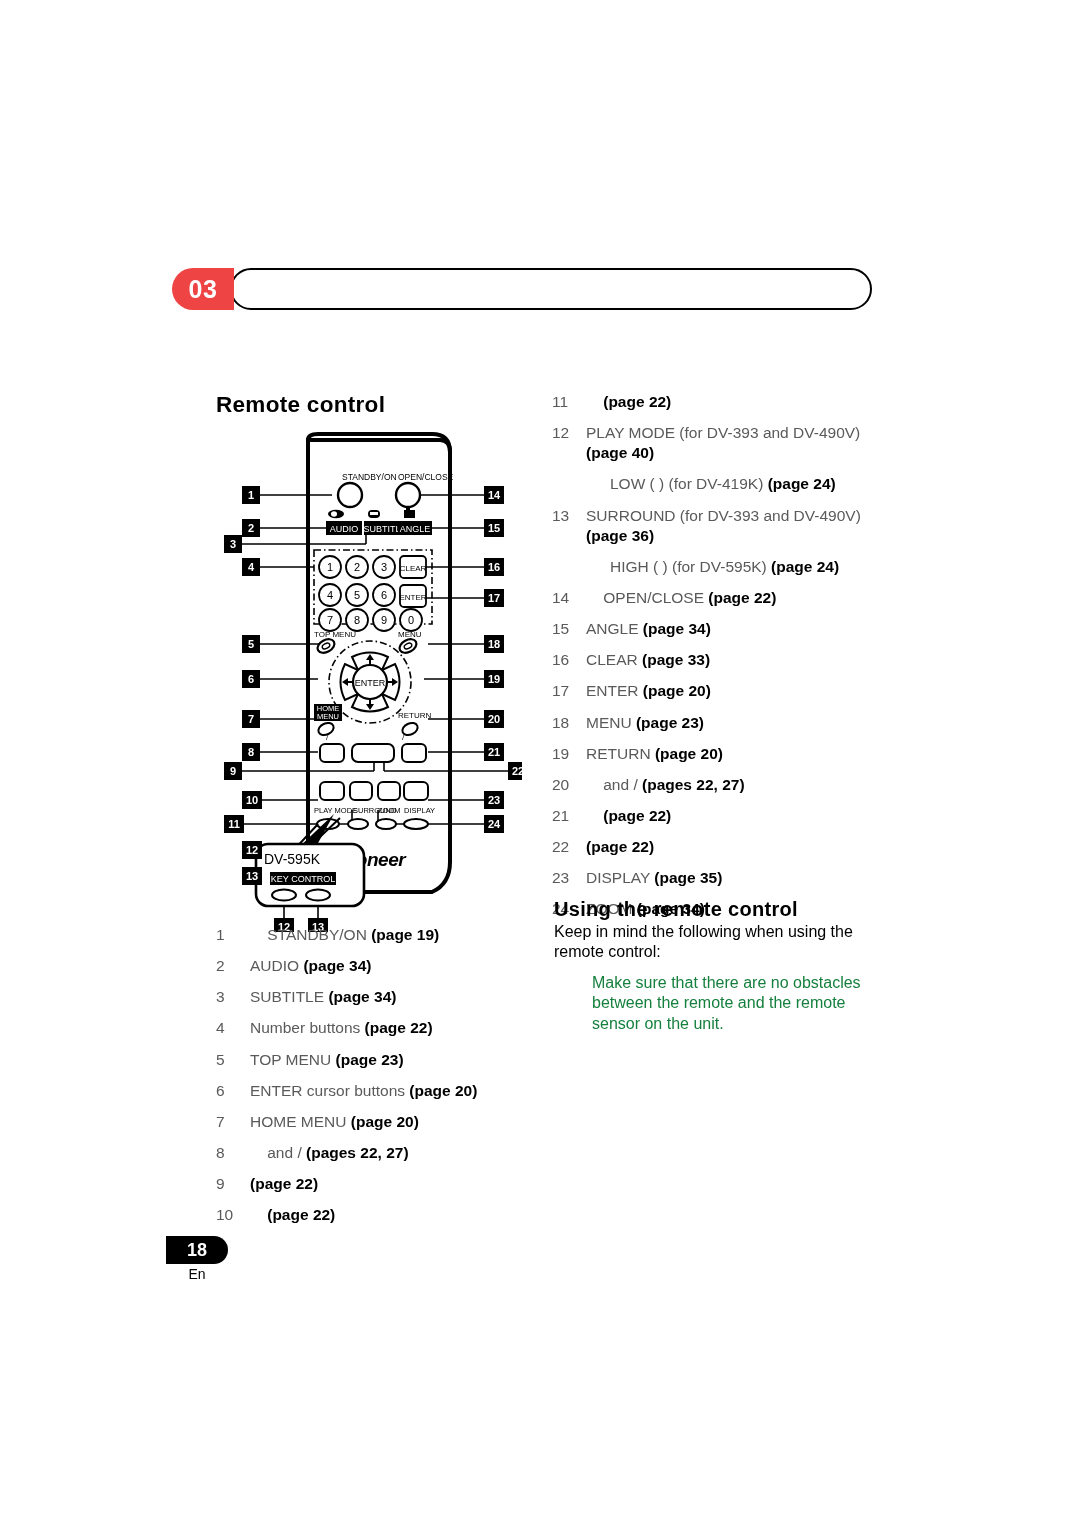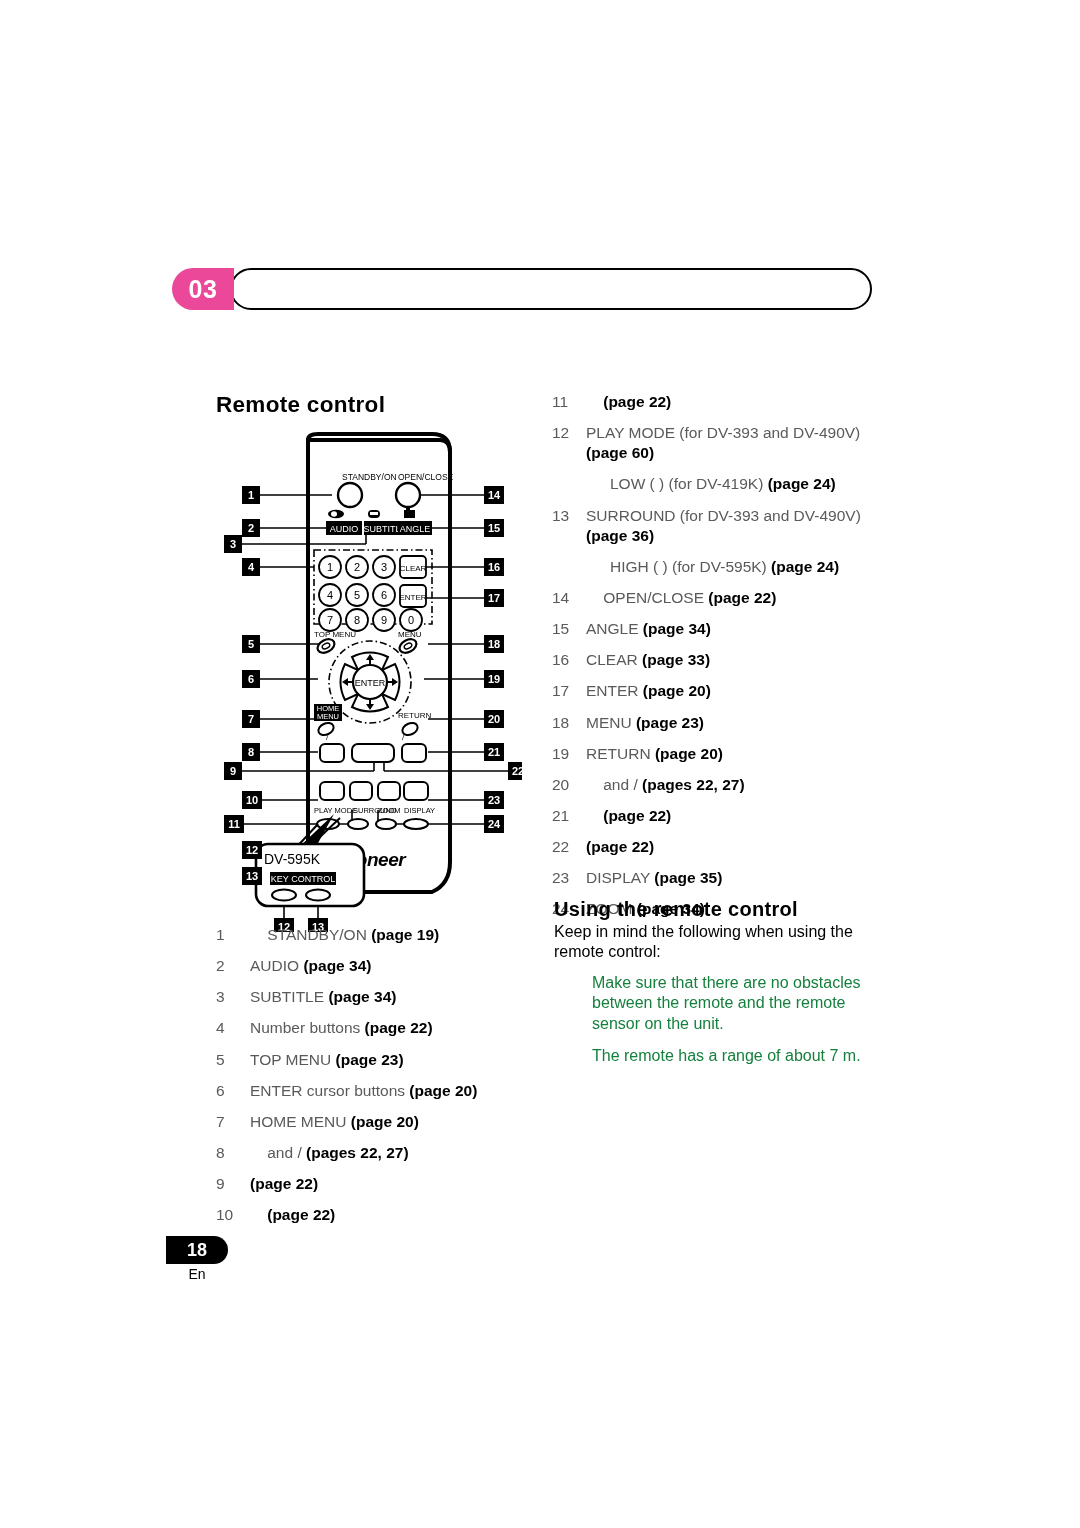--- a/index.html
+++ b/index.html
@@ -6,21 +6,21 @@
   body{
     width:1080px;height:1528px;background:#ffffff;
     font-family:"Liberation Sans", sans-serif;
     color:#000;position:relative;overflow:hidden;
   }
   .page{position:absolute;left:0;top:0;width:1080px;height:1528px;}
 
   
   #chapter-header{position:absolute;left:172px;top:268px;width:700px;height:42px;}
   #chapter-num{
-    position:absolute;left:0;top:0;width:62px;height:42px;background:#ec4899;
+    position:absolute;left:0;top:0;width:62px;height:42px;background:#ef4444;
     border-radius:21px 0 0 21px;color:#fff;
     font-size:25px;font-weight:bold;letter-spacing:.5px;
     display:flex;align-items:center;justify-content:center;
   }
   #chapter-pill{
     position:absolute;left:58px;top:0;width:642px;height:42px;
     border:2.5px solid #000;border-radius:21px;box-sizing:border-box;background:#fff;
   }
   #chapter-title{
     position:absolute;left:72px;top:0;height:42px;display:flex;align-items:center;
@@ -309,42 +309,41 @@
       <div class="li"><span class="n">5</span><span>TOP MENU </span><b>(page 23)</b></div>
       <div class="li"><span class="n">6</span><span>ENTER    cursor buttons </span><b>(page 20)</b></div>
       <div class="li"><span class="n">7</span><span>HOME MENU </span><b>(page 20)</b></div>
       <div class="li"><span class="n">8</span><span class="sym">&nbsp;&nbsp;&nbsp;&nbsp;</span><span>and  / </span><b>(pages 22, 27)</b></div>
       <div class="li"><span class="n">9</span><span></span><b>(page 22)</b></div>
       <div class="li"><span class="n">10</span><span class="sym">&nbsp;&nbsp;&nbsp;&nbsp;</span><span></span><b>(page 22)</b></div>
     </div>
 
   <div id="right-col">
       <div class="li"><span class="n">11</span><span class="sym">&nbsp;&nbsp;&nbsp;&nbsp;</span><span></span><b>(page 22)</b></div>
-      <div class="li"><span class="n">12</span><span>PLAY MODE (for DV-393 and DV-490V) </span><b>(page 60)</b></div>
+      <div class="li"><span class="n">12</span><span>PLAY MODE (for DV-393 and DV-490V) </span><b>(page 40)</b></div>
       <div class="li sub"><span>LOW (  ) (for DV-419K) </span><b>(page 24)</b></div>
       <div class="li"><span class="n">13</span><span>SURROUND (for DV-393 and DV-490V) </span><b>(page 36)</b></div>
       <div class="li sub"><span>HIGH (  ) (for DV-595K) </span><b>(page 24)</b></div>
       <div class="li"><span class="n">14</span><span class="sym">&nbsp;&nbsp;&nbsp;&nbsp;</span><span>OPEN/CLOSE </span><b>(page 22)</b></div>
       <div class="li"><span class="n">15</span><span>ANGLE </span><b>(page 34)</b></div>
       <div class="li"><span class="n">16</span><span>CLEAR </span><b>(page 33)</b></div>
       <div class="li"><span class="n">17</span><span>ENTER </span><b>(page 20)</b></div>
       <div class="li"><span class="n">18</span><span>MENU </span><b>(page 23)</b></div>
       <div class="li"><span class="n">19</span><span>RETURN </span><b>(page 20)</b></div>
       <div class="li"><span class="n">20</span><span class="sym">&nbsp;&nbsp;&nbsp;&nbsp;</span><span>and  / </span><b>(pages 22, 27)</b></div>
       <div class="li"><span class="n">21</span><span class="sym">&nbsp;&nbsp;&nbsp;&nbsp;</span><span></span><b>(page 22)</b></div>
       <div class="li"><span class="n">22</span><span></span><b>(page 22)</b></div>
       <div class="li"><span class="n">23</span><span>DISPLAY </span><b>(page 35)</b></div>
       <div class="li"><span class="n">24</span><span>ZOOM </span><b>(page 34)</b></div>
     </div>
 
   <div id="using-remote-title" class="sec-title">Using the remote control</div>
   <div id="using-remote-body" style="position:absolute;left:554px;top:922px;width:330px;">
       <p class="intro">Keep in mind the following when using the remote control:</p>
       <p class="bullet">Make sure that there are no obstacles between the remote and the remote sensor on the unit.</p>
-      <p class="bullet">The remote has a range of about 7 m.</p>
     </div>
 
   <div id="footer">
     <div id="page-badge">18</div>
     <div id="page-lang">En</div>
   </div>
 
 </div>
 
 </body></html>

